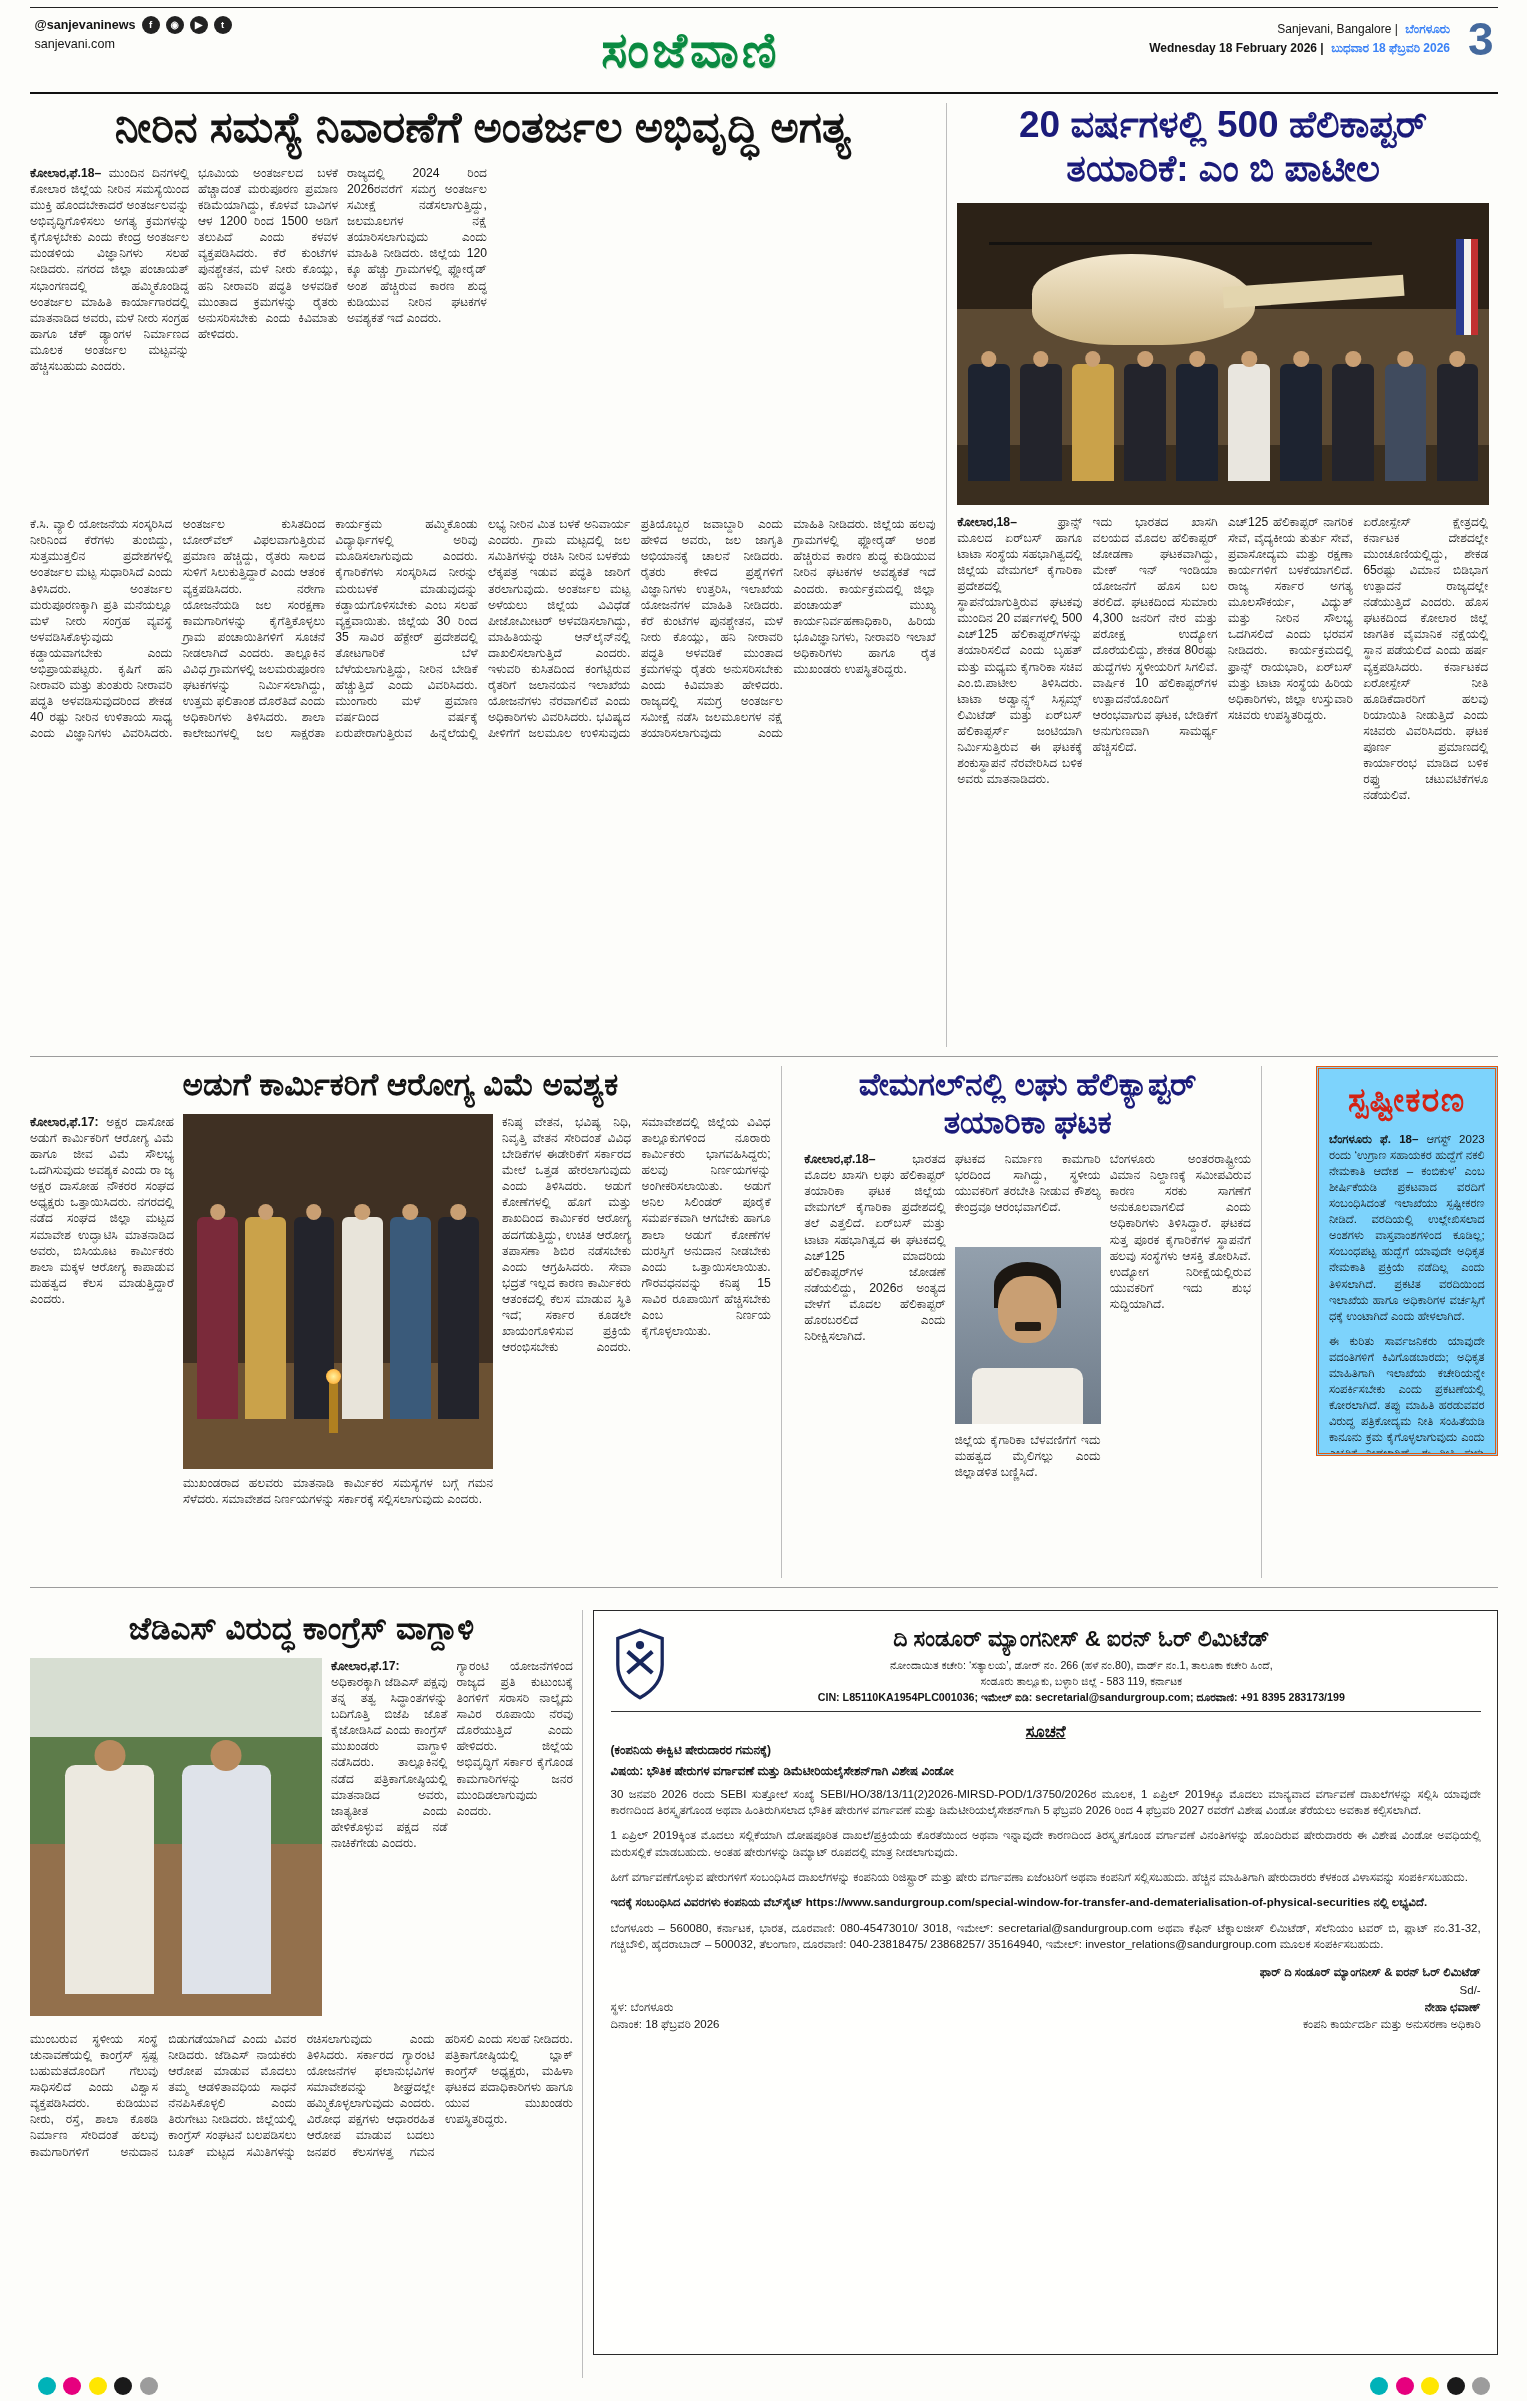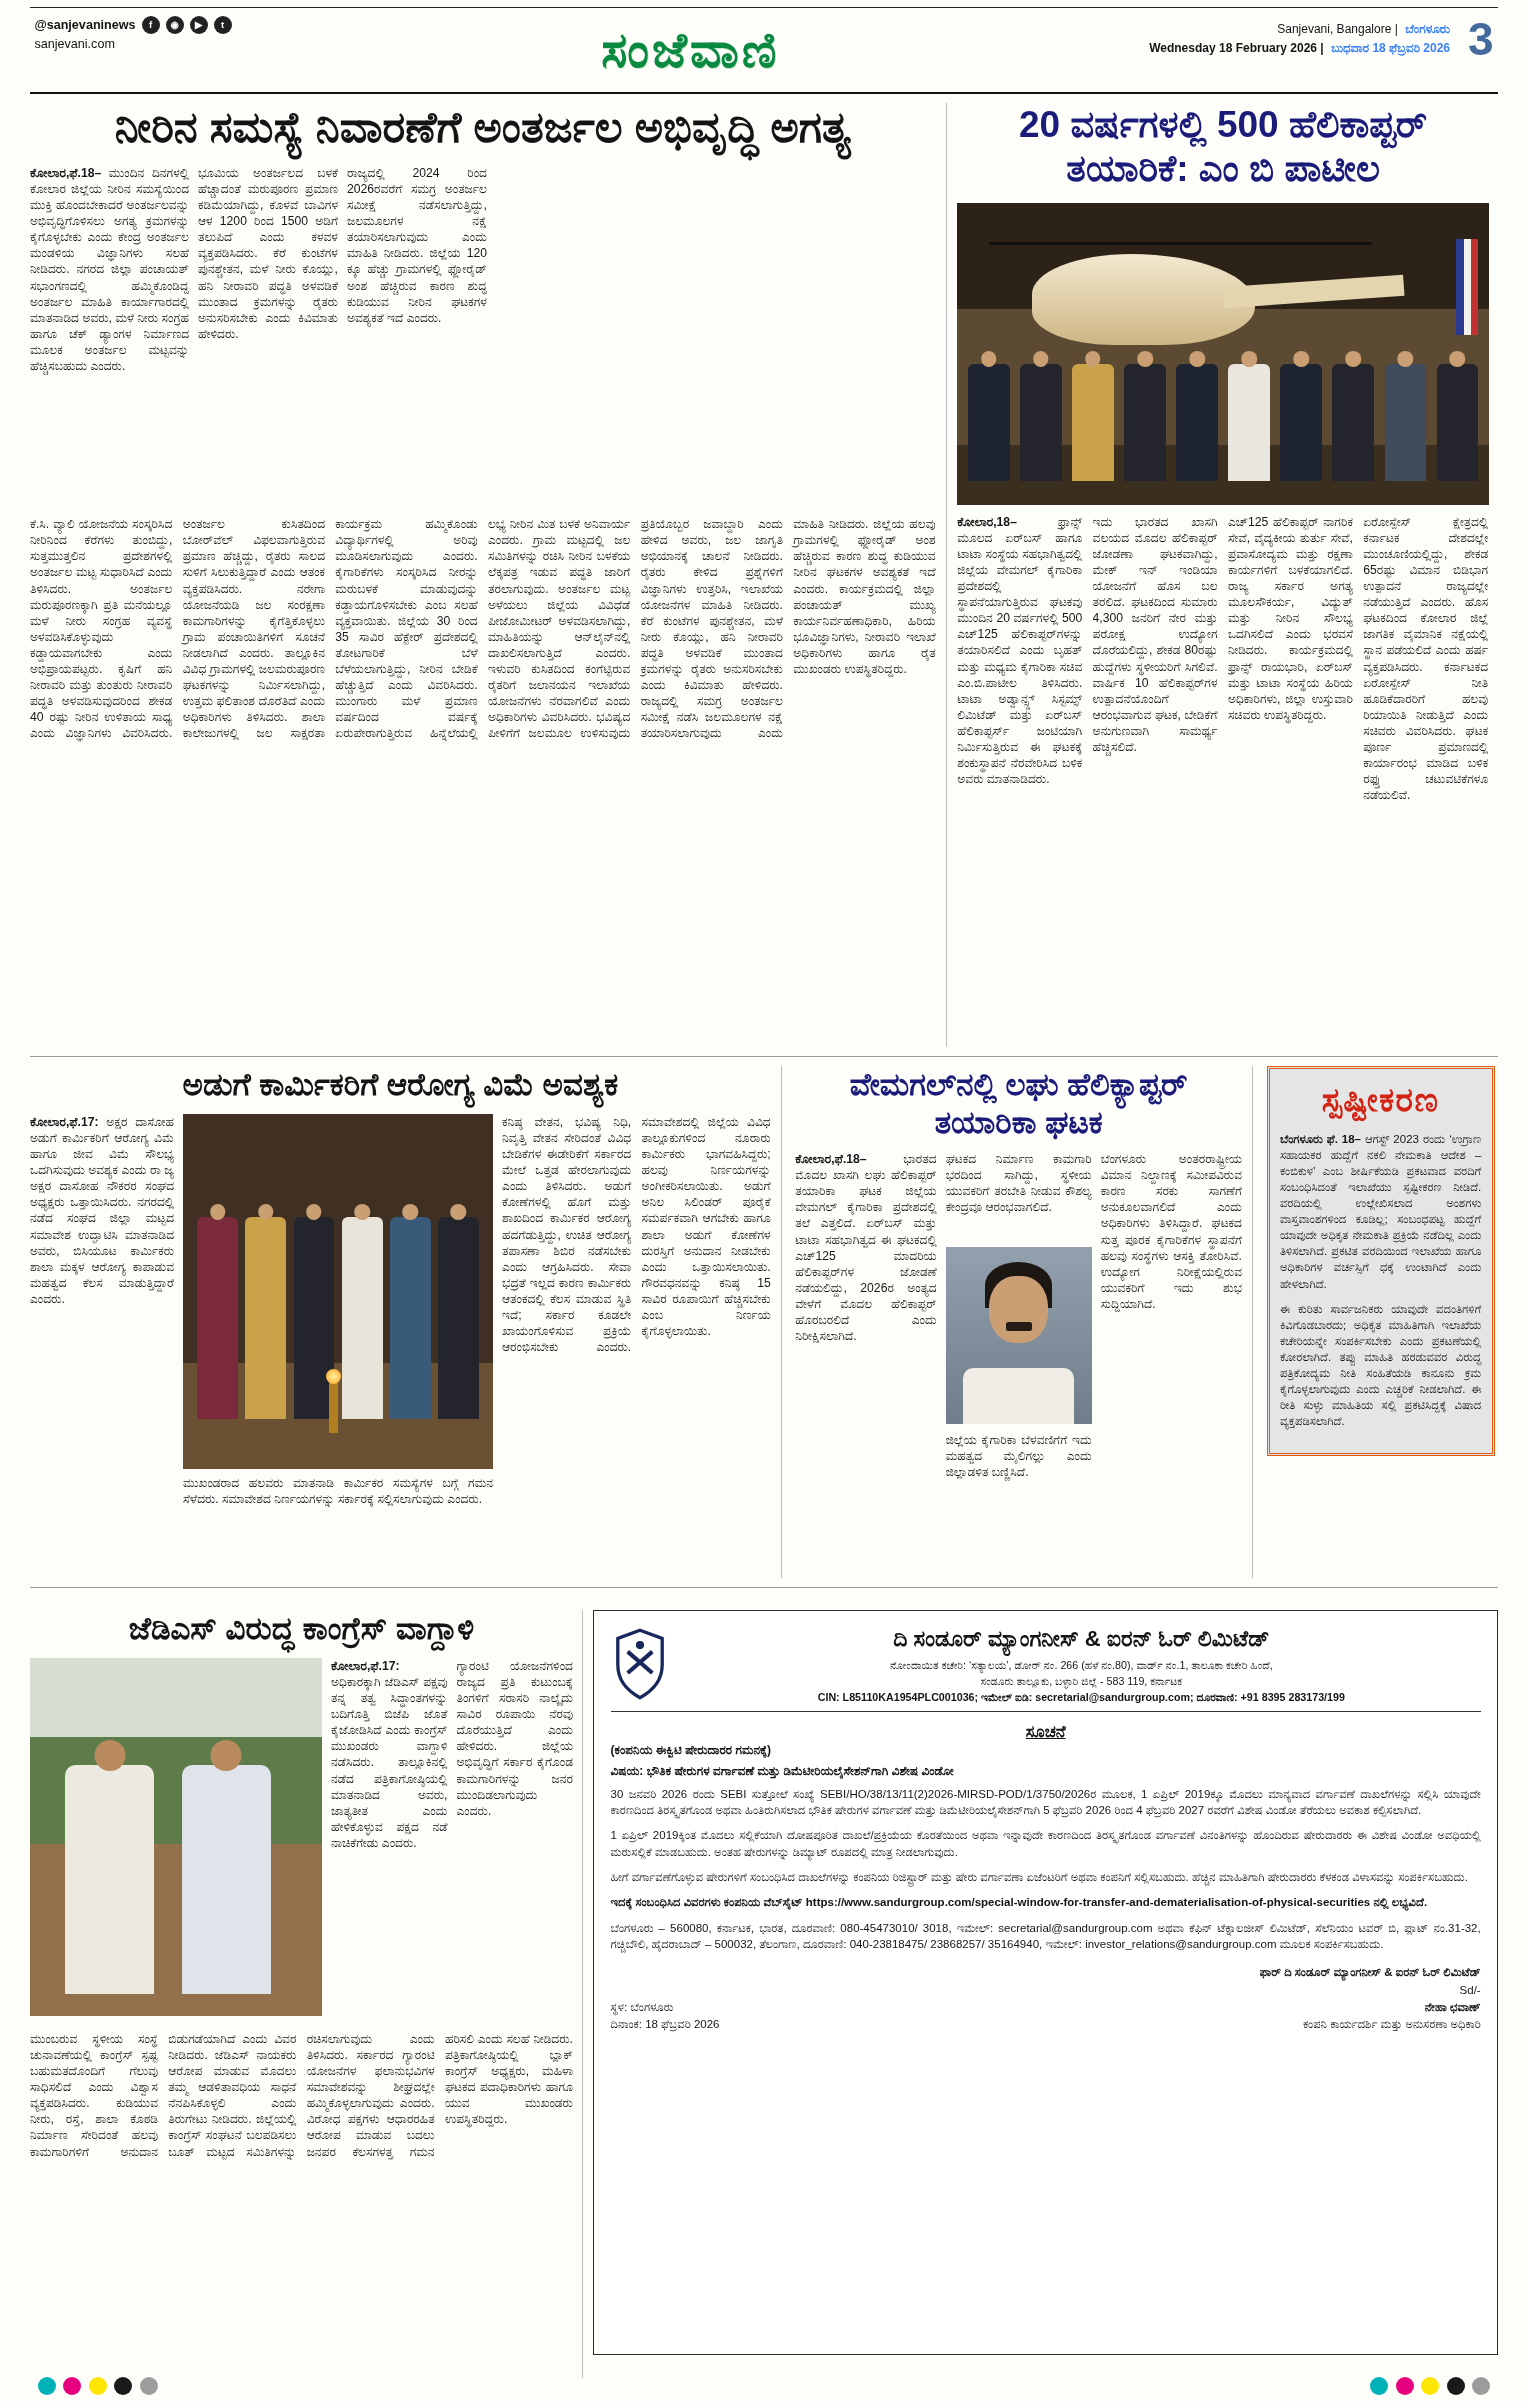--- a/index.html
+++ b/index.html
@@ -81,31 +81,31 @@
   .ph-ins .people{position:absolute;left:3%;bottom:14%;width:94%;height:62%;display:flex;gap:7.4px;justify-content:center;align-items:flex-end;}
   .ph-ins .fig{width:14%;height:92%;}
   .ph-ins .fig:nth-child(1){background:#7a2a3a;} .ph-ins .fig:nth-child(2){background:#caa24a;}
   .ph-ins .fig:nth-child(4){background:#e8e4da;} .ph-ins .fig:nth-child(5){background:#3a5a7a;}
   .ph-ins .lamp{position:absolute;left:47%;bottom:10%;width:9px;height:52px;background:#b08020;}
   .ph-ins .lamp::before{content:"";position:absolute;top:-12px;left:-3px;width:15px;height:15px;border-radius:50%;
       background:radial-gradient(#fff3a0,#ff9d1a);}
   .ins-under{width:310px;font-size:12.2px;line-height:1.32;text-align:justify;overflow:hidden;height:83px;margin-top:6px;}
   .ins-photocol{display:flex;flex-direction:column;}
   .flow2{column-count:2;column-gap:10.3px;height:451px;width:276px;}
-  .blockB{width:458px;padding-right:10.3px;border-right:0.7px solid #bdbdbd;}
+  .blockB{width:458px;padding-right:10.3px;border-right:0.7px solid #bdbdbd;margin-left:9px;}
   .vem-cols{height:414px;}
   .vem-col{width:146px;height:414px;}
   .ph-port{width:146px;height:177px;background:linear-gradient(#93a0ad,#6f7c8a);margin:7.4px 0;}
   .ph-port .hair{position:absolute;left:27%;top:8%;width:46%;height:26%;border-radius:50% 50% 0 0;background:#1c1712;}
   .ph-port .face{position:absolute;left:30%;top:16%;width:40%;height:38%;border-radius:45%;background:#c99f73;}
   .ph-port .must{position:absolute;left:41%;top:42%;width:18%;height:5%;background:#241c14;border-radius:2.2px;}
   .ph-port .body{position:absolute;left:12%;bottom:0;width:76%;height:32%;background:#f0ede6;border-radius:10.3px 10.3px 0 0;}
   .blockC{width:228px;}
-  .clar-box{border:3.7px double #e05a12;background:#e5e5e5;height:390px;box-sizing:border-box;
-      padding:12px 10.3px;overflow:hidden;}
+  .clar-box{border:3.7px double #e05a12;background:#7dd3fc;height:390px;box-sizing:border-box;
+      padding:12px 10.3px;overflow:hidden;margin-left:40px;}
   .clar-title{font-size:33px;font-weight:800;text-align:center;margin:0 0 10.3px 0;letter-spacing:1.5px;}
   .clar-box p{font-size:11.5px;line-height:1.4;text-align:justify;margin:0 0 9px 0;}
   
   .bot-band{height:791px;border-top:0.7px solid #9c9c9c;margin-top:9px;padding-top:22px;gap:10.3px;}
   .art-jds{width:553px;padding-right:9px;border-right:0.7px solid #bdbdbd;}
   .jds-row{height:364px;margin-bottom:9px;}
   .ph-jds{width:292px;height:358px;background:linear-gradient(#d7ded2 0 22%,#5d7c4a 22% 52%,#93704c 52% 100%);}
   .ph-jds .fig{position:absolute;bottom:6%;width:89px;height:64%;background:#ece9e0;border-radius:10.3px 10.3px 0 0;}
   .ph-jds .fig::before{content:"";position:absolute;top:-25px;left:50%;transform:translateX(-50%);
       width:31px;height:31px;border-radius:50%;background:#b88a5e;}

